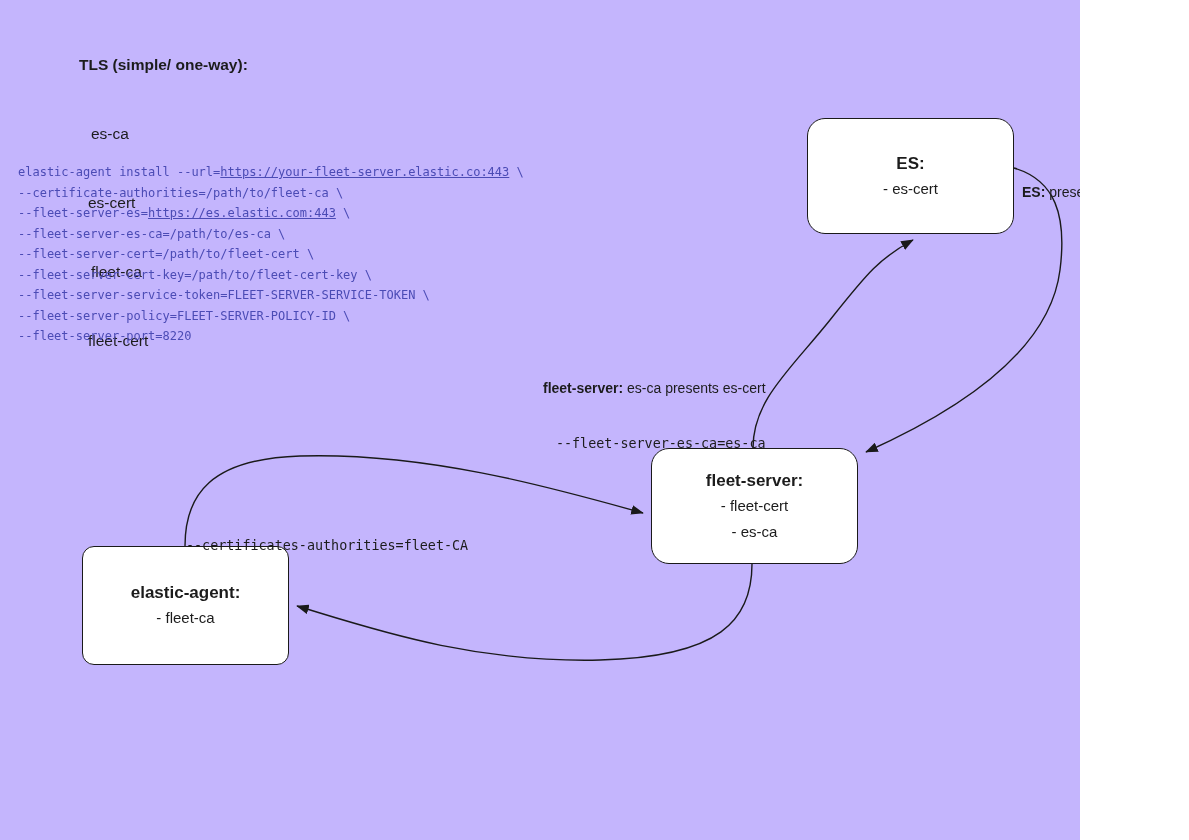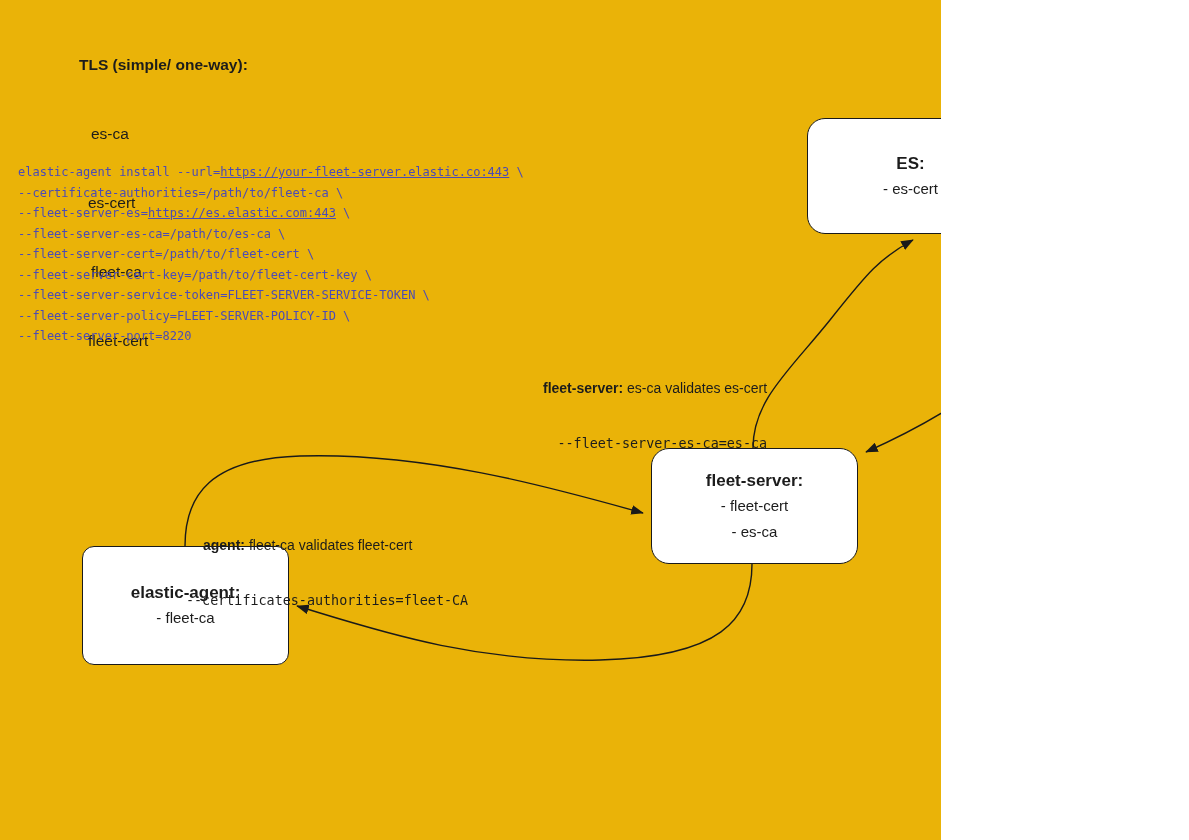--- a/index.html
+++ b/index.html
@@ -6,23 +6,23 @@
     margin: 0;
     padding: 0;
     background: #ffffff;
   }
   body {
     font-family: "Liberation Sans", sans-serif;
     -webkit-font-smoothing: antialiased;
   }
   #canvas {
     position: relative;
-    width: 941px;
+    width: 1080px;
     height: 840px;
-    background: #eab308;
+    background: #c4b5fd;
     overflow: hidden;
   }
 
   
   #legend {
     position: absolute;
     left: 79px;
     top: 7px;
     font-size: 15.5px;
     color: #1c1c1c;
@@ -176,23 +176,22 @@
   <div class="node" id="node-agent">
     <span class="node-title">elastic-agent:</span>
     <span class="node-line">- fleet-ca</span>
   </div>
 
   <div class="edge-label" id="label-es-presents">
     <span class="lbl-top"><b>ES:</b><span> presents es-cert</span></span>
   </div>
 
   <div class="edge-label" id="label-fleet-valid">
-    <span class="lbl-top"><b>fleet-server:</b><span> es-ca validates es-cert</span></span>
+    <span class="lbl-top"><b>fleet-server:</b><span> es-ca presents es-cert</span></span>
     <span class="lbl-mono">--fleet-server-es-ca=es-ca</span>
   </div>
 
   <div class="edge-label" id="label-agent-valid">
-    <span class="lbl-top"><b>agent:</b><span> fleet-ca validates fleet-cert</span></span>
     <span class="lbl-mono">--certificates-authorities=fleet-CA</span>
   </div>
 
 
 </div>
 
 </body></html>

